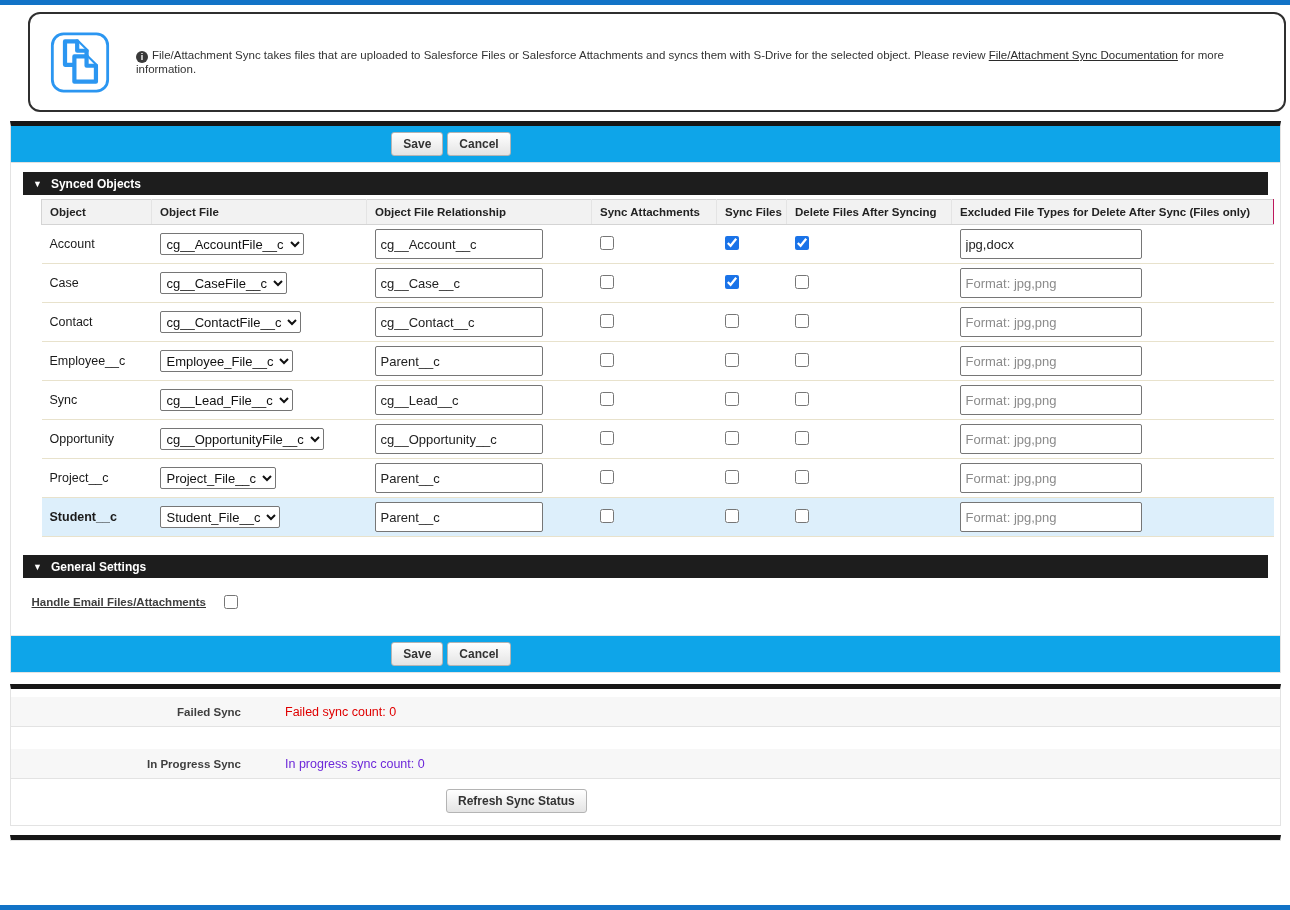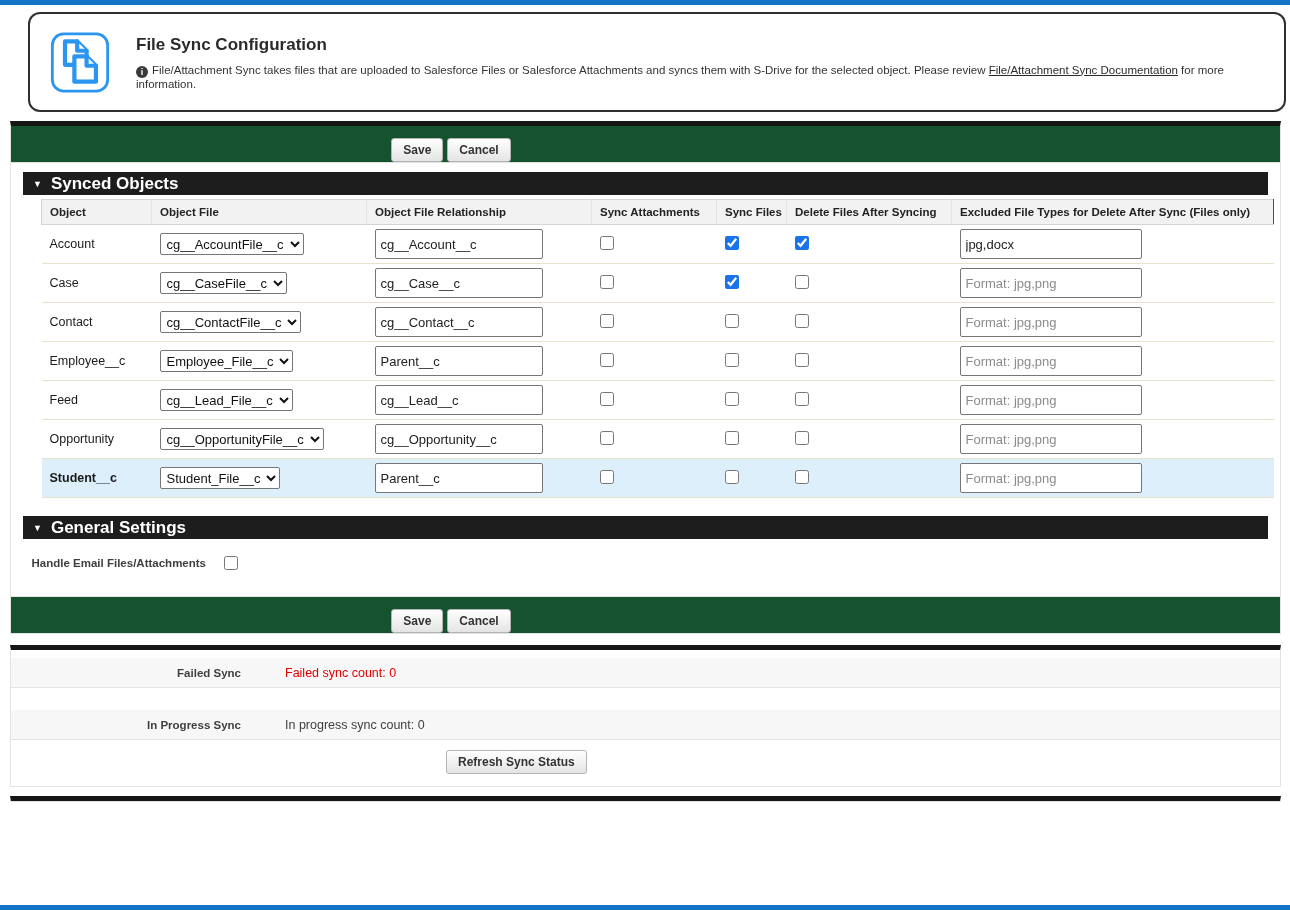--- a/index.html
+++ b/index.html
@@ -23,33 +23,33 @@
   .info-dot::before { content: "i"; }
   .desc a { color: #2b2b2b; text-decoration: underline; }
 
   
   .block { margin: 0 9px 0 10px; border: 1px solid #e3e3e3; border-top: 5px solid #161616;
            background: #fff; }
   .block-1 { margin-top: 9px; }
   .block-2 { margin-top: 11px; }
   .block-3 { margin-top: 9px; }
 
-  .btn-strip { background: #14532d; height: 37px; display: flex; align-items: flex-end; }
+  .btn-strip { background: #0ea5e9; height: 37px; display: flex; align-items: center; }
   .btn-strip.top { border-bottom: 1px solid #e0e0e0; }
   .btn-strip.bottom { border-top: 1px solid #e6e6e6; }
   .btn-center { width: 880px; text-align: center; }
 
   .btn { display: inline-block; background: linear-gradient(#ffffff, #e4e4e4);
          border: 1px solid #b4b4b4; border-radius: 3px; padding: 4px 11px;
          font-family: "Liberation Sans", sans-serif; font-size: 12px; font-weight: bold;
          color: #333; cursor: pointer; }
   .btn + .btn { margin-left: 4px; }
 
   .section-header { margin: 9px 12px 0 12px; background: #1d1d1d; color: #fff;
-                    font-size: 17px; font-weight: bold; padding: 5px 10px; height: 23px;
+                    font-size: 12px; font-weight: bold; padding: 5px 10px; height: 23px;
                     display: flex; align-items: center; }
   .tri { margin-right: 9px; font-size: 9px; }
   .tri::before { content: "▼"; }
 
   
   .sync-table { margin: 4px 28px 0 30px; border-collapse: collapse; width: 1232px;
                 table-layout: fixed; }
   .sync-table th { background: #f2f2f2; border-top: 1px solid #d4d4d4;
                    border-bottom: 1px solid #d4d4d4; border-right: 1px solid #e4e4e4;
                    font-size: 11.5px; font-weight: 600; color: #222; text-align: left;
@@ -68,58 +68,57 @@
            padding: 1px 2px; height: 22px; max-width: 205px; }
   input[type="text"] { font-family: "Liberation Sans", sans-serif; font-size: 13px;
            color: #222; border: 1px solid #767676; border-radius: 2px; height: 21px;
            padding: 14px 5px; background: #fff; }
   input[type="text"]::placeholder { color: #8b8b8b; }
   .sync-table .rel-input { width: 168px; }
   .sync-table .exc-input { width: 182px; }
   input[type="checkbox"] { width: 14px; height: 14px; accent-color: #1a73e8; margin: 0; }
 
   
-  .gs-rows { margin: 8px 12px 0 12px; }
+  .gs-rows { margin: 8px 12px 0 12px; text-decoration: underline; }
   .gs-row { display: flex; padding: 8px 0 9px 0; border-bottom: 1px solid #ececec; }
   .gs-row:last-child { border-bottom: none; padding-bottom: 22px; }
   .gs-label { width: 183px; text-align: right; font-size: 11.5px; font-weight: bold;
               color: #3f3f3f; line-height: 1.33; padding-top: 1px; }
   .gs-cb { margin-left: 18px; padding-top: 1px; }
 
   
   .ss-row { display: flex; align-items: center; height: 30px; background: #f7f7f7;
             border-bottom: 1px solid #e3e3e3; gap: 24px; }
   .ss-row.first { margin-top: 8px; }
   .ss-spacer { height: 22px; background: #fff; }
   .ss-label { width: 230px; text-align: right; font-size: 11.5px; font-weight: bold;
               color: #3f3f3f; }
   .ss-value { margin-left: 20px; font-size: 12.5px; }
   .ss-value.failed { color: #e00000; }
-  .ss-value.progress { color: #404040; }
+  .ss-value.progress { color: #6d28d9; }
   .ss-btn-row { padding: 10px 0 12px 435px; background: #fff; }
 </style>
 </head>
 <body>
 
 <div class="accent-bar"></div>
 
 <div class="header-box">
   <div class="app-icon">
     <svg viewBox="0 0 64 68">
       <rect x="2.5" y="4" width="59" height="61" rx="12" fill="#fff" stroke="#2b96f1" stroke-width="3"></rect>
       <g fill="#fff" stroke="#2b96f1" stroke-width="4.5" stroke-linejoin="round" stroke-linecap="round">
         <path d="M16 12 h13 l10 10 v15 h-23 z"></path>
         <path d="M29 12 v10 h10"></path>
         <path d="M26 28 h13 l10 10 v17 h-23 z"></path>
         <path d="M39 28 v10 h10"></path>
       </g>
     </svg>
   </div>
   <div class="header-text">
-    <h1>File Sync Configuration</h1>
     <p class="desc"><span class="info-dot"></span><span>File/Attachment Sync takes files that are uploaded to Salesforce Files or Salesforce Attachments and syncs them with S-Drive for the selected object. Please review </span><a href="#">File/Attachment Sync Documentation</a><span> for more information.</span></p>
   </div>
 </div>
 
 <div class="block block-1">
 
   <div class="btn-strip top">
     <div class="btn-center">
       <button class="btn">Save</button><button class="btn">Cancel</button>
     </div>
@@ -182,32 +181,41 @@
         <tr>
           <td>Employee__c</td>
           <td><select><option>Employee_File__c</option></select></td>
           <td><input class="rel-input" type="text" value="Parent__c" style=""></td>
           <td><input type="checkbox" style=""></td>
           <td><input type="checkbox" style=""></td>
           <td><input type="checkbox" style=""></td>
           <td><input class="exc-input" type="text" placeholder="Format: jpg,png" style=""></td>
         </tr>
         <tr>
-          <td>Feed</td>
+          <td>Sync</td>
           <td><select><option>cg__Lead_File__c</option></select></td>
           <td><input class="rel-input" type="text" value="cg__Lead__c" style=""></td>
           <td><input type="checkbox" style=""></td>
           <td><input type="checkbox" style=""></td>
           <td><input type="checkbox" style=""></td>
           <td><input class="exc-input" type="text" placeholder="Format: jpg,png" style=""></td>
         </tr>
         <tr>
           <td>Opportunity</td>
           <td><select><option>cg__OpportunityFile__c</option></select></td>
           <td><input class="rel-input" type="text" value="cg__Opportunity__c" style=""></td>
+          <td><input type="checkbox" style=""></td>
+          <td><input type="checkbox" style=""></td>
+          <td><input type="checkbox" style=""></td>
+          <td><input class="exc-input" type="text" placeholder="Format: jpg,png" style=""></td>
+        </tr>
+        <tr>
+          <td>Project__c</td>
+          <td><select><option>Project_File__c</option></select></td>
+          <td><input class="rel-input" type="text" value="Parent__c" style=""></td>
           <td><input type="checkbox" style=""></td>
           <td><input type="checkbox" style=""></td>
           <td><input type="checkbox" style=""></td>
           <td><input class="exc-input" type="text" placeholder="Format: jpg,png" style=""></td>
         </tr>
         <tr class="hl">
           <td>Student__c</td>
           <td><select><option>Student_File__c</option></select></td>
           <td><input class="rel-input" type="text" value="Parent__c" style=""></td>
           <td><input type="checkbox" style=""></td>

